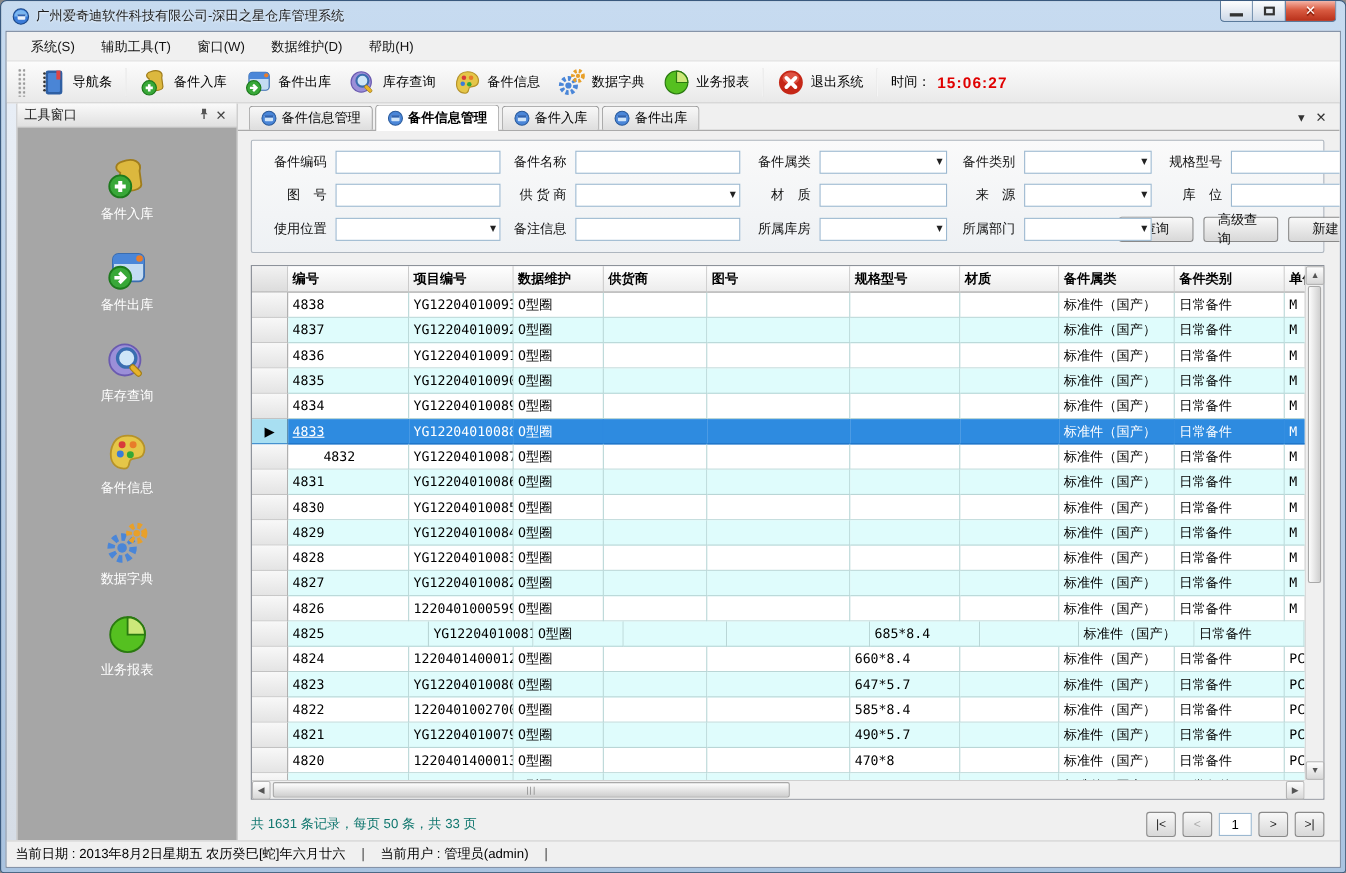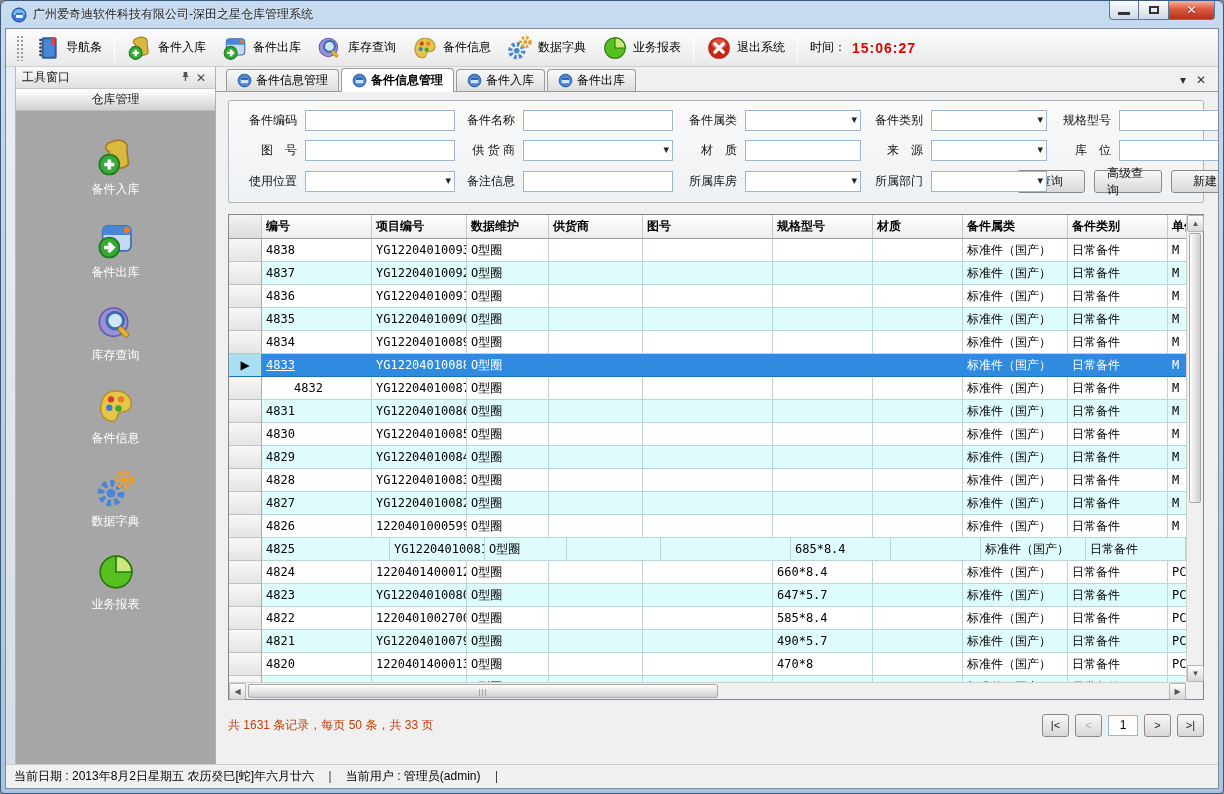--- a/index.html
+++ b/index.html
@@ -110,21 +110,21 @@
             display:flex; align-items:center; justify-content:center; font-size:8px; color:#555; flex:none; }
   .v-thumb { margin:1px 2px; height:270px; background:linear-gradient(90deg,#fdfdfd,#cfcfcf); border:1px solid #a8a8a8; border-radius:2px; }
   .h-thumb { margin:1px 2px; width:470px; background:linear-gradient(#fdfdfd,#cfcfcf); border:1px solid #a8a8a8; border-radius:2px;
              display:flex; align-items:center; justify-content:center; color:#888; font-size:8px; letter-spacing:1px; }
   .v-fill { flex:1; }
   .h-fill { flex:1; }
   .corner { width:17px; height:17px; background:#f0f0f0; }
 
   
   .pagebar { height:34px; display:flex; align-items:center; margin-top:8px; }
-  .pg-summary { color:#c2410c; }
+  .pg-summary { color:#0f766e; }
   .pg-ctrls { margin-left:auto; display:flex; align-items:center; gap:6px; }
   .pg-btn { width:27px; height:23px; border:1px solid #8a8a8a; border-radius:3px; background:linear-gradient(#f8f8f8,#d8d8d8);
             display:flex; align-items:center; justify-content:center; color:#222; font-size:11px; cursor:default; }
   .pg-btn.disabled { color:#aaa; }
   .pg-page { width:30px; height:21px; border:1px solid #9cb8d0; background:#fff; display:flex; align-items:center; justify-content:center; }
   .pg-export { margin-left:16px; display:flex; gap:10px; }
 
   
   .statusbar { height:24px; background:#f0f0f0; border-top:1px solid #cfcfcf; display:flex; align-items:center; gap:10px; padding-left:8px; color:#000; }
 
@@ -149,20 +149,27 @@
           <span class="glyph-min"></span>
         </div>
       <div class="winbtn max">
           <span class="glyph-max"></span>
         </div>
       <div class="winbtn close">✕</div>
     </div>
   </div>
 
   <div class="client">
+    <div class="menubar" id="menubar">
+        <span class="menu-item">系统(S)</span>
+        <span class="menu-item">辅助工具(T)</span>
+        <span class="menu-item">窗口(W)</span>
+        <span class="menu-item">数据维护(D)</span>
+        <span class="menu-item">帮助(H)</span>
+      </div>
 
     <div class="toolbar" id="toolbar">
         <div class="grip"></div>
         <div class="tb-item">
           <span class="ic">
             <svg viewBox="0 0 24 24">
               <rect x="6" y="2" width="14" height="20" rx="2" fill="#2e5fa3"></rect>
               <rect x="8" y="4" width="10" height="16" rx="1" fill="#4a85d6"></rect>
               <rect x="15" y="2" width="3.4" height="7.5" fill="#e04444"></rect>
               <g fill="#333">
@@ -266,21 +273,20 @@
         <div class="sb-head">
           <span class="sb-title">工具窗口</span>
           <span class="sb-btn">
             <svg width="11" height="11" viewBox="0 0 12 12">
                 <path d="M4 1 h4 v4 l1.5 1.5 h-7 L4 5 Z" fill="#555"></path>
                 <line x1="6" y1="6.5" x2="6" y2="11" stroke="#555" stroke-width="1.4"></line>
               </svg>
           </span>
           <span class="sb-btn">✕</span>
         </div>
-        <div class="sb-group">仓库管理</div>
         <div class="sb-body" id="sidebarBody">
             <div class="sb-item">
               <span class="ic">
                 <svg viewBox="0 0 24 24">
                   <path d="M9 3 C15 0.5 20 3 18.5 8 L19.5 15.5 C19.5 19.5 7 20.5 7 15.5 L8 9 C4.5 7 5.5 4 9 3 Z" fill="#dcb83e" stroke="#a07d1c"></path>
                   <circle cx="8" cy="16.5" r="6" fill="#38a838" stroke="#1d7a1d"></circle>
                   <path d="M8 13.5 v6 M5 16.5 h6" stroke="#fff" stroke-width="2.2"></path>
                 </svg>
               </span>
               <div class="lbl">备件入库</div>

